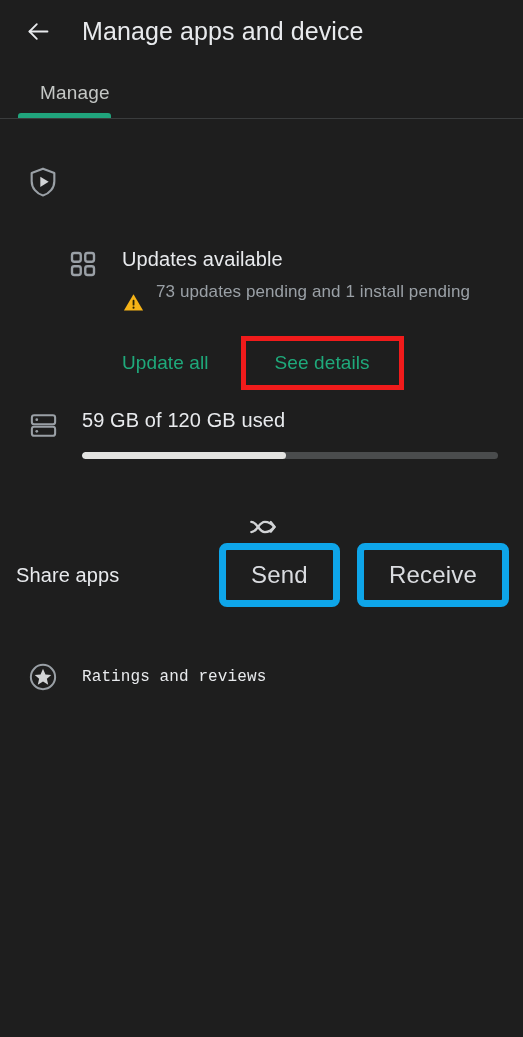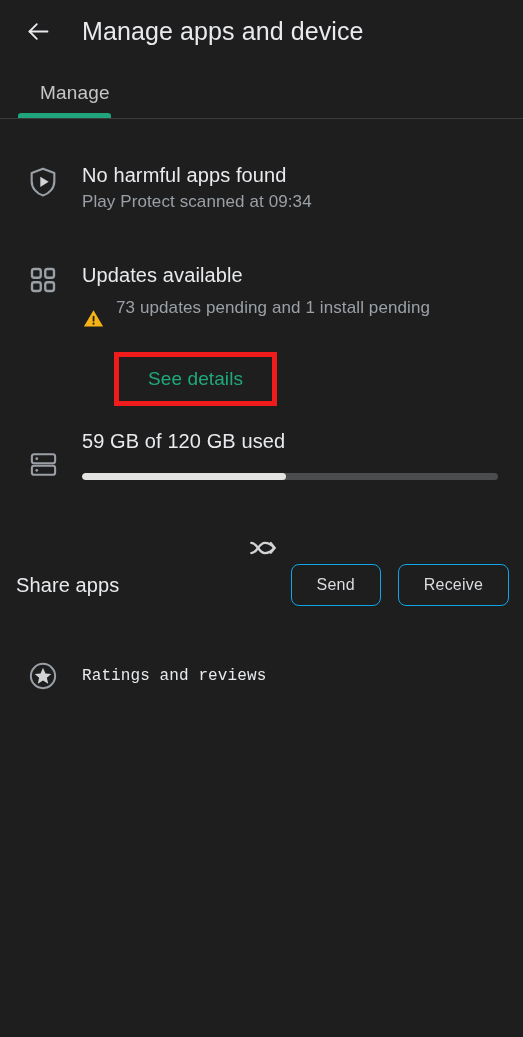--- a/index.html
+++ b/index.html
@@ -100,21 +100,21 @@
     color: #9aa0a6;
     font-size: 17px;
     line-height: 26px;
     letter-spacing: .1px;
   }
 
   
   .protect { margin-top: 42px; }
 
   
-  .updates { margin-top: 46px; }
+  .updates { margin-top: 46px; margin-left: 40px; }
   .updates-sub {
     display: flex;
     align-items: flex-start;
     margin-top: 4px;
   }
   .warn-wrap {
     flex: 0 0 auto;
     width: 34px;
     padding-top: 14px;
   }
@@ -147,21 +147,21 @@
   }
   .see-details-wrap .text-btn { padding: 0; }
   .highlight-box {
     position: absolute;
     inset: 0;
     border: 5px solid #f01b1b;
     pointer-events: none;
   }
 
   
-  .storage { margin-top: 21px; align-items: flex-end; }
+  .storage { margin-top: 16px; }
   .progress-track {
     position: relative;
     margin-top: 18px;
     width: 416px;
     height: 7px;
     border-radius: 4px;
     background: #4a4c4d;
     overflow: hidden;
   }
   .progress-fill {
@@ -186,25 +186,25 @@
     letter-spacing: .1px;
     white-space: nowrap;
   }
   .share-btns {
     margin-left: auto;
     display: flex;
     gap: 17px;
   }
   .pill-btn {
     background: none;
-    border: 1px solid #0ea5e9;
+    border: 7px solid #0ea5e9;
     border-radius: 8px;
     color: #dadce0;
     font-family: inherit;
-    font-size: 16px;
+    font-size: 24px;
     letter-spacing: .2px;
     padding: 11px 25px;
     cursor: pointer;
     white-space: nowrap;
   }
 
   
   .ratings { margin-top: 54px; align-items: center; }
   .ratings .row-icon { padding-top: 0; }
   .ratings-label {
@@ -239,24 +239,20 @@
   </div>
   <div class="tabs-divider"></div>
 
   <div class="row protect">
     <div class="row-icon">
       <svg width="34" height="34" viewBox="0 0 24 24" fill="none">
         <path d="M12 2.6 L20 5.6 V11.4 C20 16.2 16.6 20.2 12 21.5 C7.4 20.2 4 16.2 4 11.4 V5.6 Z" stroke="#9aa0a6" stroke-width="1.5" stroke-linejoin="round"></path>
         <polygon points="10.1,8.3 16,11.9 10.1,15.5" fill="#d2d4d6"></polygon>
       </svg>
     </div>
-    <div class="row-body">
-      <div class="row-title">No harmful apps found</div>
-      <div class="row-sub">Play Protect scanned at 09:34</div>
-    </div>
   </div>
 
   <div class="row updates">
     <div class="row-icon">
       <svg width="30" height="30" viewBox="0 0 24 24" fill="none" stroke="#9aa0a6" stroke-width="1.9">
         <rect x="3.2" y="3.2" width="7" height="7" rx="1.8"></rect>
         <rect x="13.8" y="3.2" width="7" height="7" rx="1.8"></rect>
         <rect x="3.2" y="13.8" width="7" height="7" rx="1.8"></rect>
         <rect x="13.8" y="13.8" width="7" height="7" rx="1.8"></rect>
       </svg>
@@ -269,20 +265,23 @@
           <svg width="23" height="23" viewBox="0 0 24 24">
             <path d="M12 3.4 L22 20.4 H2 Z" fill="#f5b317"></path>
             <rect x="11.1" y="9.2" width="1.9" height="6" rx="0.9" fill="#2a2205"></rect>
             <circle cx="12.05" cy="17.4" r="1.1" fill="#2a2205"></circle>
           </svg>
         </div>
         <div class="updates-sub-text">73 updates pending and 1 install pending</div>
       </div>
 
       <div class="actions">
+        <button class="text-btn">
+          <span>Update all</span>
+        </button>
 
         <div class="see-details-wrap">
           <button class="text-btn">
             <span>See details</span>
           </button>
           <div class="highlight-box"></div>
         </div>
       </div>
     </div>
   </div>

